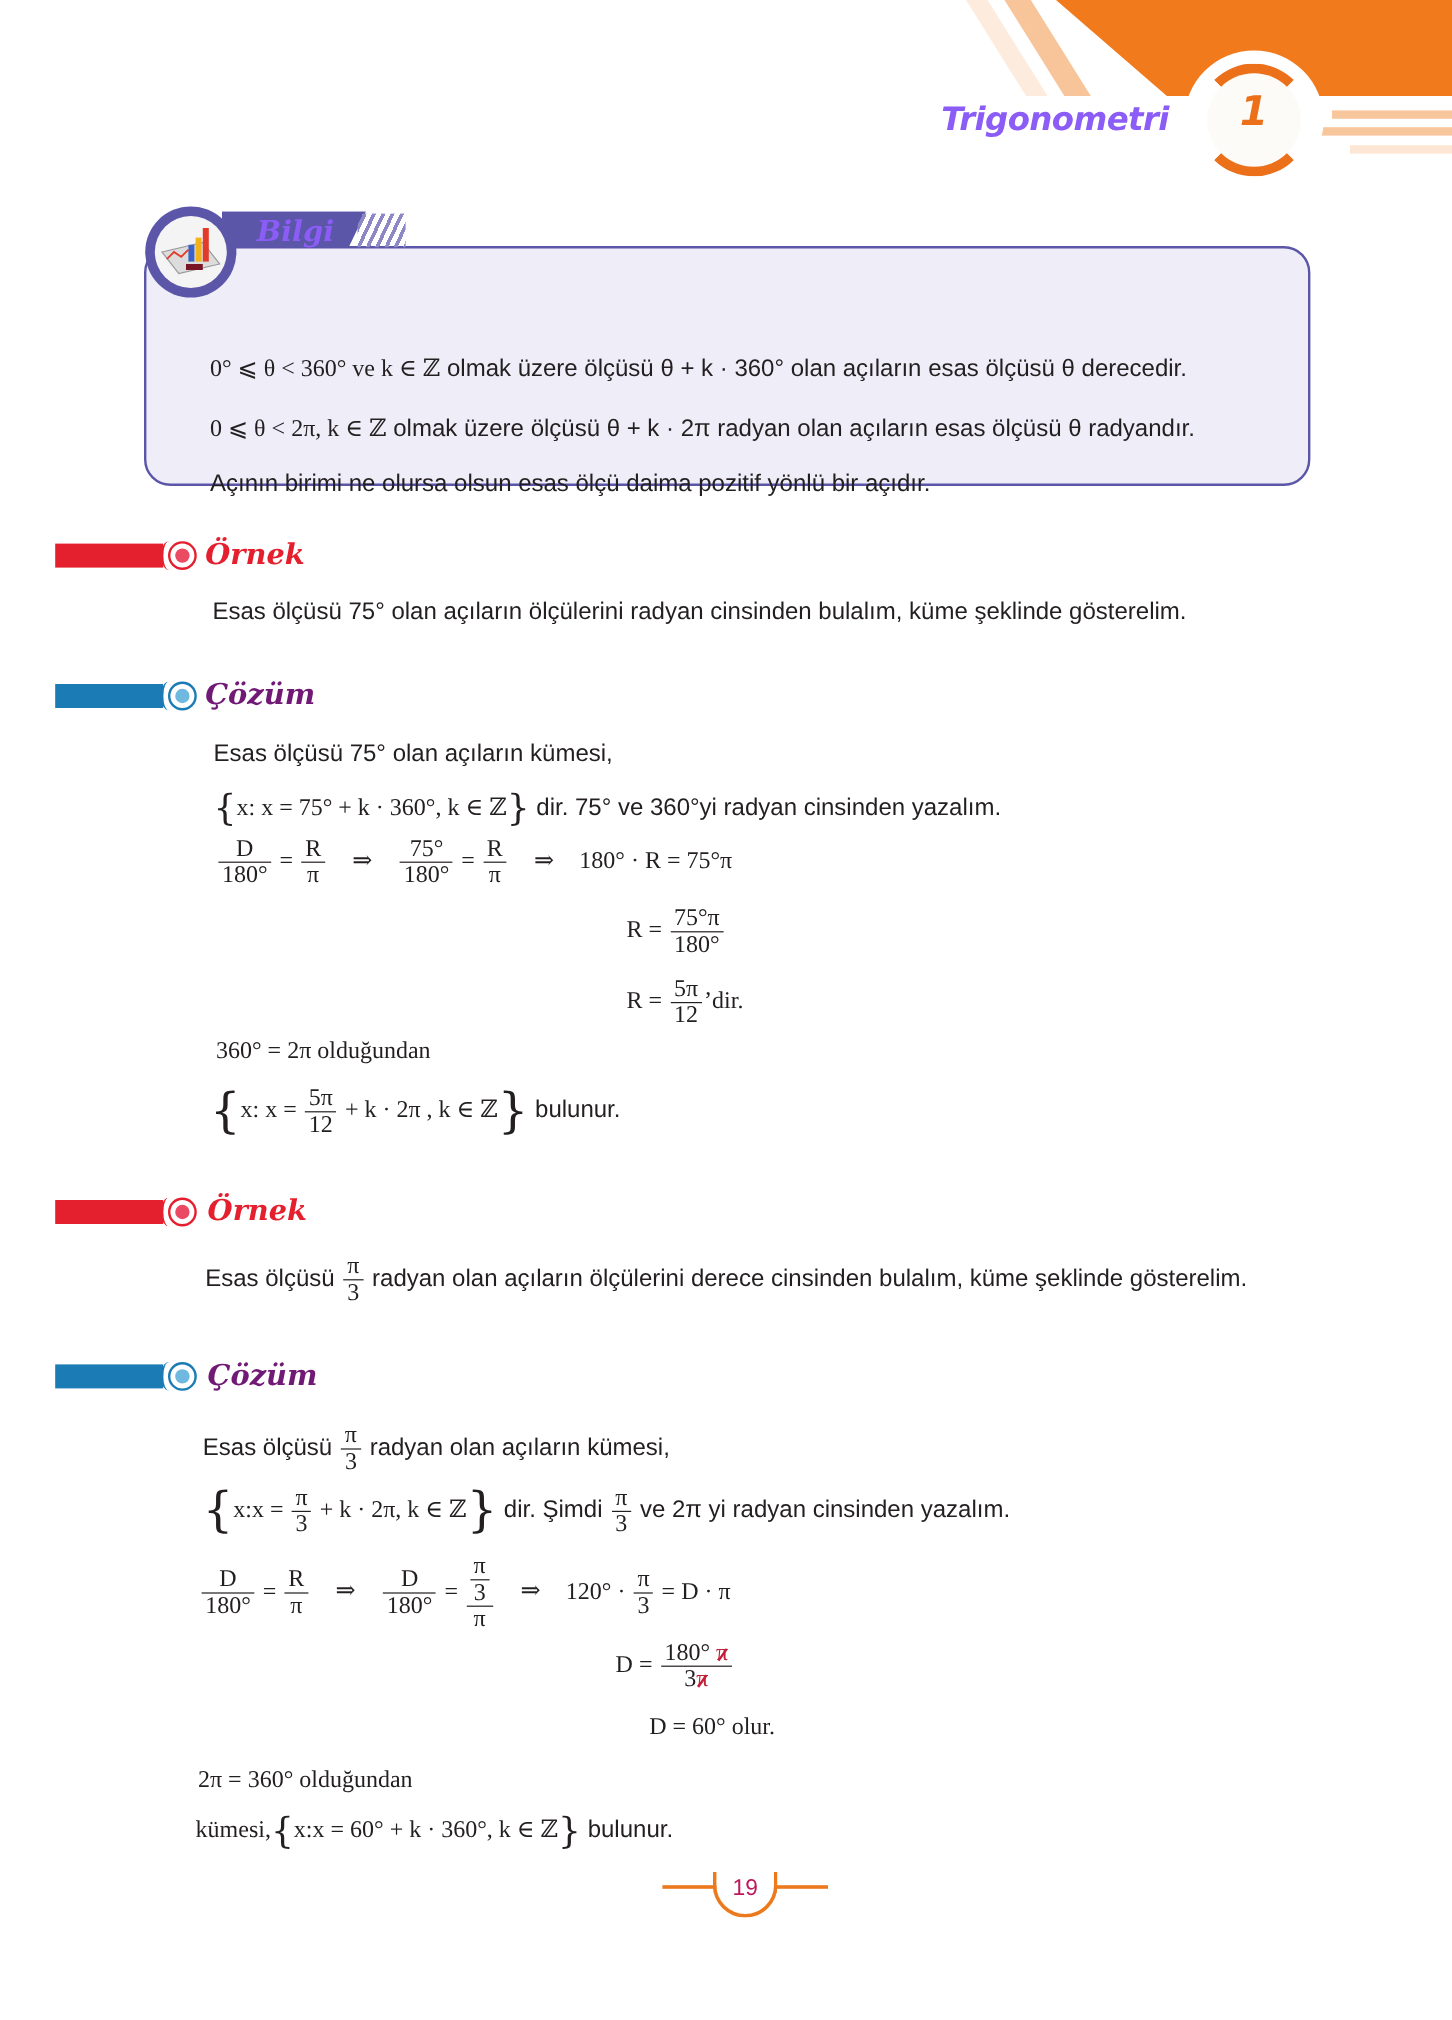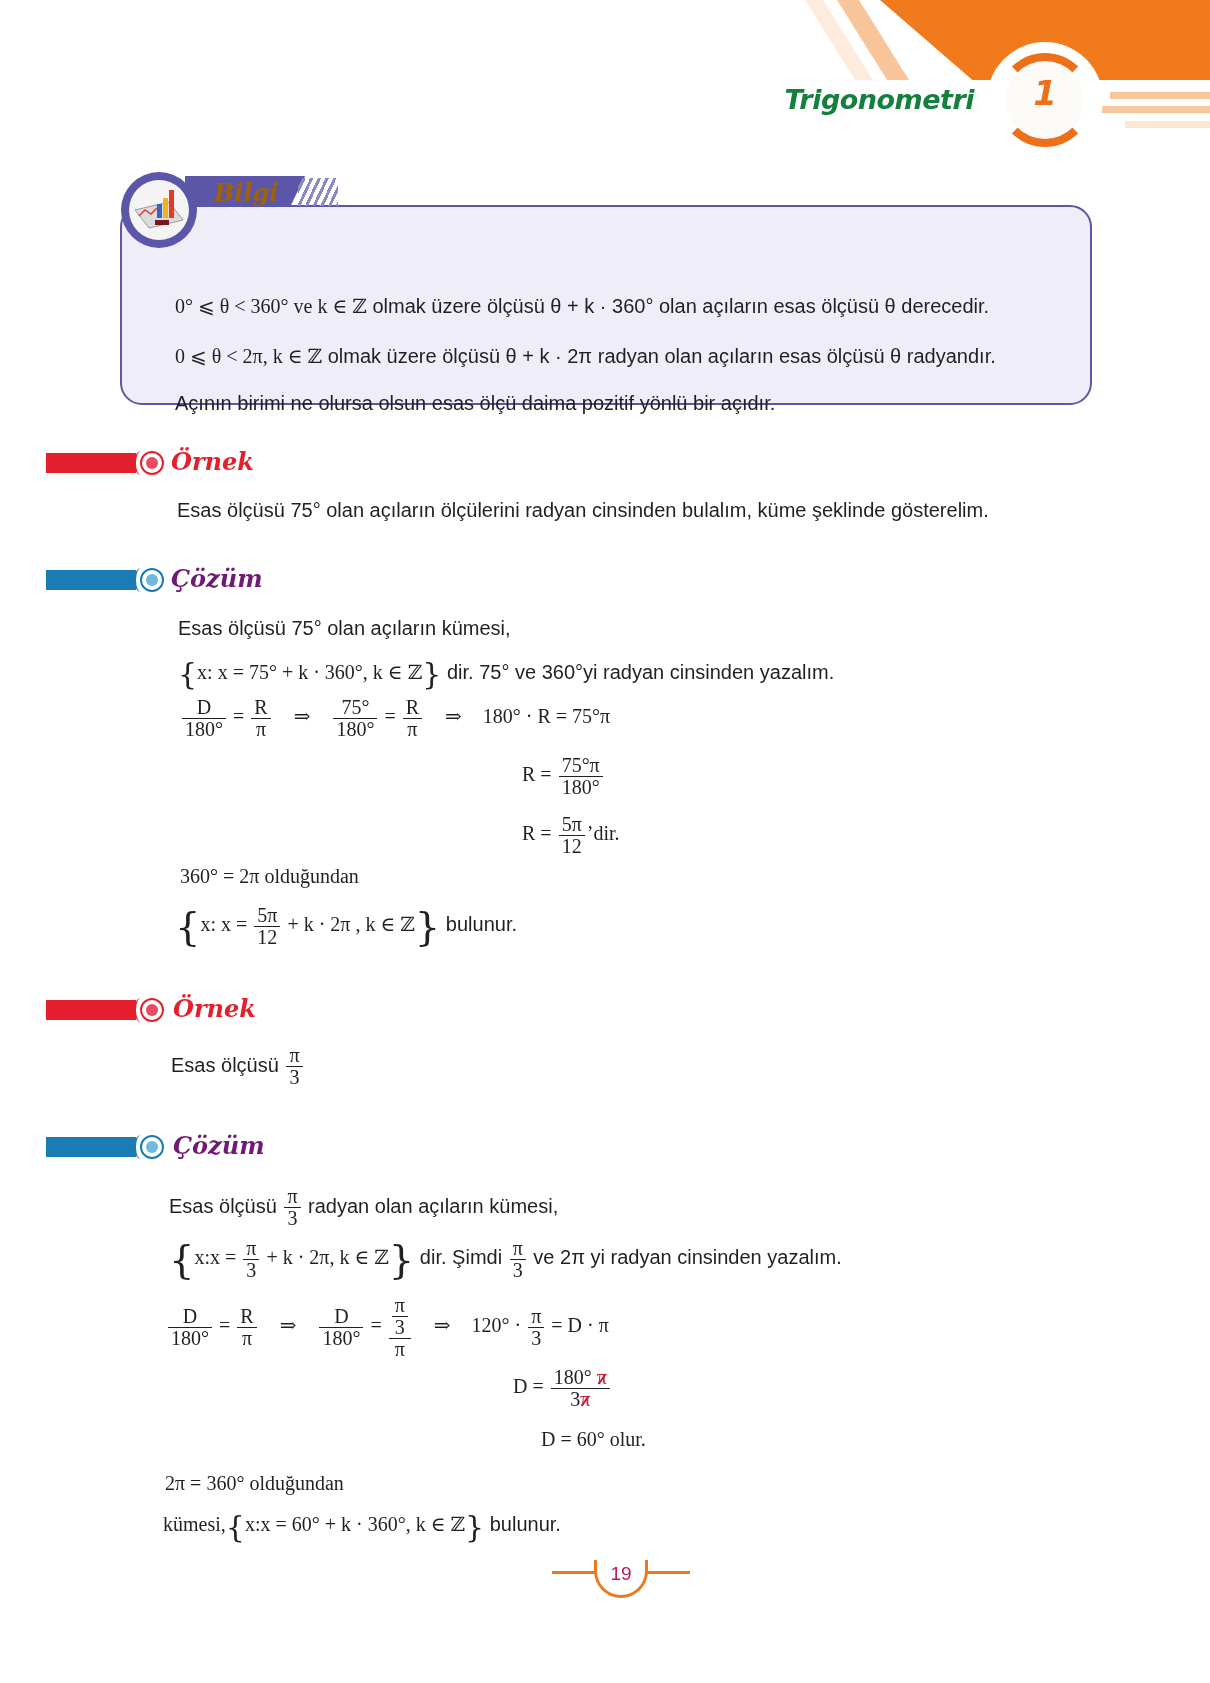--- a/index.html
+++ b/index.html
@@ -11,30 +11,30 @@
               clip-path:polygon(0 0,100% 0,100% 100%,28% 100%); }
   .hdr-stripe { position:absolute; background:#fbd9bb; transform:skewX(32deg); }
   .hdr-line { position:absolute; height:7px; background:#f8c69c; }
   .chap-ring { position:absolute; left:990px; top:45px; width:110px; height:110px; border-radius:50%;
                background:#fff; box-shadow:0 0 0 3px #fff; }
   .chap-ring-inner { position:absolute; left:8px; top:8px; width:94px; height:94px; border-radius:50%;
                      border:8px solid #ec6f1a; box-sizing:border-box; background:#fdfbf8;
                      border-left-color:#fff; border-right-color:#fff; }
   .chap-num { position:absolute; left:0; width:110px; top:28px; text-align:center; color:#ec6f1a;
               font-size:34px; font-style:italic; font-weight:bold; font-family:"DejaVu Sans", sans-serif; }
-  .chap-title { position:absolute; right:236px; top:84px; color:#15803d; font-size:27px; font-style:italic;
+  .chap-title { position:absolute; right:236px; top:84px; color:#8b5cf6; font-size:27px; font-style:italic;
                 font-weight:bold; font-family:"DejaVu Sans", sans-serif; letter-spacing:-0.5px; }
   
   .bilgi-box { position:absolute; left:120px; top:205px; width:972px; height:200px; box-sizing:border-box;
                border:2.5px solid #5b56a8; border-radius:22px; background:#eeedf8; }
   .bilgi-tab { position:absolute; left:185px; top:176px; width:120px; height:30px; background:#5b56a8;
                clip-path:polygon(0 0,100% 0,88% 100%,0 100%); }
   .bilgi-slashes { position:absolute; left:298px; top:178px; width:40px; height:28px;
                    background:repeating-linear-gradient(115deg,transparent 0 4px,#8c88c6 4px 7px); }
-  .bilgi-label { position:absolute; left:214px; top:178px; color:#a16207; font-size:24px; font-style:italic;
+  .bilgi-label { position:absolute; left:214px; top:178px; color:#8b5cf6; font-size:24px; font-style:italic;
                  font-weight:bold; font-family:"DejaVu Serif", serif; }
   .bilgi-icon { position:absolute; left:121px; top:172px; width:76px; height:76px; border-radius:50%;
                 background:#5b56a8; }
   .bilgi-icon-inner { position:absolute; left:8px; top:8px; width:60px; height:60px; border-radius:50%;
                       background:#f4f4f4; overflow:hidden; }
   .bilgi-line { position:absolute; left:175px; font-size:20px; white-space:nowrap;margin-top:39px; }
   
   .sec-bar { position:absolute; left:46px; width:90px; height:20px; }
   .sec-ring { position:absolute; width:24px; height:24px; border-radius:50%; box-sizing:border-box; }
   .sec-arc { position:absolute; width:14px; height:24px; border-left:2px solid; border-radius:50%; box-sizing:border-box; }
@@ -145,21 +145,21 @@
   <span class="bigbrace">{</span><span>x: x = </span><span class="frac"><span class="num">5π</span><span>12</span></span><span> + k · 2π , k ∈ </span><span class="dsz">ℤ</span><span class="bigbrace">}</span><span style="font-family:'Liberation Sans',sans-serif"> bulunur.</span>
 </div>
 
 <div class="sec-bar" style="top:1000px;background:#e5202e"></div>
 <div class="sec-arc" style="left:134px;top:998px;border-color:#e5202e"></div>
 <div class="sec-ring" style="left:140px;top:998px;border:2px solid #e5202e;background:#fff">
   <div style="position:absolute;left:4px;top:4px;width:12px;height:12px;border-radius:50%;background:#eb4a63"></div>
 </div>
 <div class="sec-label red" style="left:173px;top:994px">Örnek</div>
 <div class="txt" style="left:171px;top:1045px">
-  <span>Esas ölçüsü </span><span class="frac math"><span class="num">π</span><span>3</span></span>
+  <span>Esas ölçüsü </span><span class="frac math"><span class="num">π</span><span>3</span></span><span> radyan olan açıların ölçülerini derece cinsinden bulalım, küme şeklinde gösterelim.</span>
 </div>
 
 <div class="sec-bar" style="top:1137px;background:#1a7bb5"></div>
 <div class="sec-arc" style="left:134px;top:1135px;border-color:#1a7bb5"></div>
 <div class="sec-ring" style="left:140px;top:1135px;border:2px solid #1a7bb5;background:#fff">
   <div style="position:absolute;left:4px;top:4px;width:12px;height:12px;border-radius:50%;background:#6fb8e0"></div>
 </div>
 <div class="sec-label blue" style="left:173px;top:1131px">Çözüm</div>
 
 <div class="txt" style="left:169px;top:1186px">

